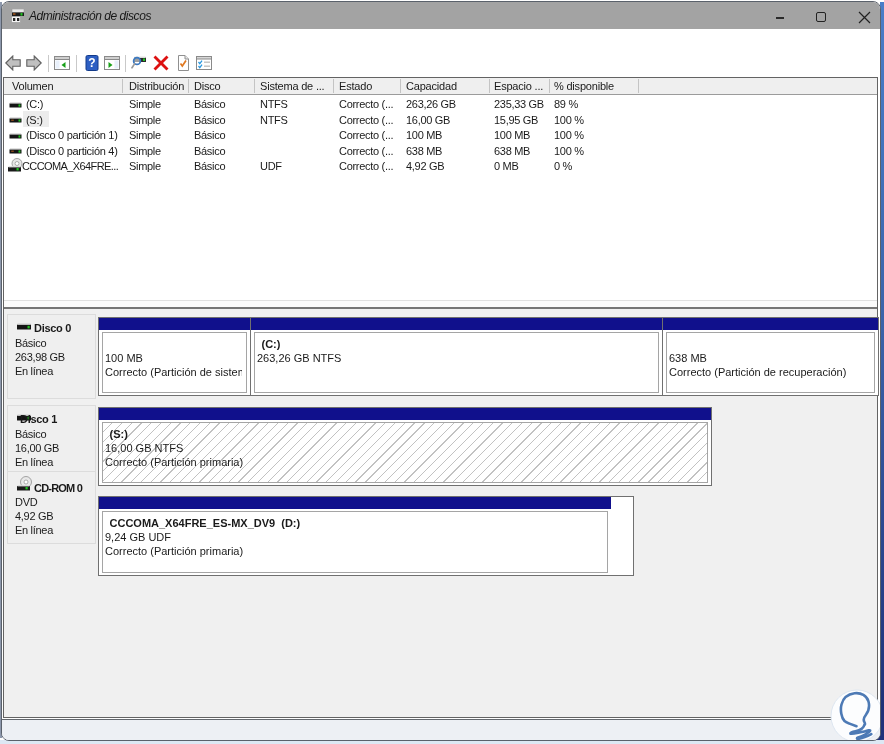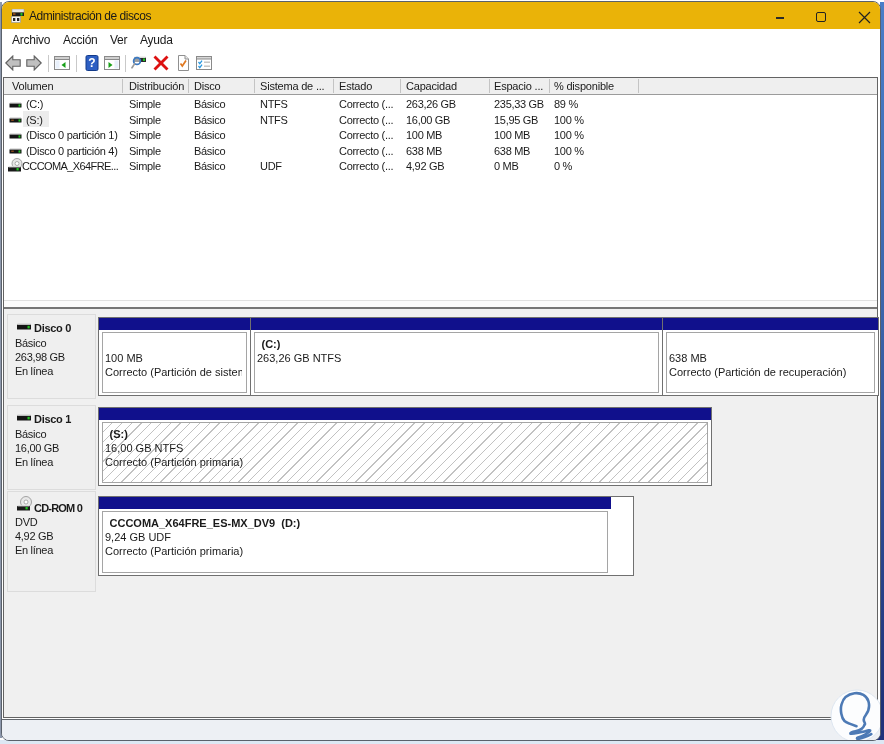--- a/index.html
+++ b/index.html
@@ -8,21 +8,21 @@
 body{position:relative;font-family:"Liberation Sans",sans-serif;background:#fff;color:#1a1a1a;}
 .abs{position:absolute;}
 
 #bg-left{left:0;top:2px;width:2px;height:736px;background:#8d98ac;}
 #bg-right{right:0;top:2px;width:4px;height:738px;background:linear-gradient(#4a7dc8 0%,#4273bc 20%,#3a62a8 45%,#2c4a92 70%,#1c2e74 100%);}
 #bg-bottom{left:0;top:740px;width:884px;height:4px;background:#dde8f4;}
 #bg-corner{right:0;top:710px;width:10px;height:34px;background:#20327a;z-index:0;}
 
 #win{left:1px;top:1px;width:880px;height:740px;background:#fff;border:1px solid #5a616b;border-radius:8px;overflow:hidden;z-index:1;}
 
-#titlebar{left:0;top:0;width:100%;height:27px;background:#eab308;}
+#titlebar{left:0;top:0;width:100%;height:27px;background:#a3a3a3;font-style:italic;}
 #title-text{left:27px;top:7px;font-size:12px;color:#191919;letter-spacing:-0.45px;}
 #btn-min{left:774px;top:15px;width:8px;height:1.5px;background:#2a2a2a;}
 #btn-max{left:814px;top:10px;width:10px;height:10px;border:1px solid #222;border-radius:2px;}
 #btn-close{left:856px;top:9px;width:13px;height:13px;}
 
 #menubar{left:0;top:27px;width:100%;height:21px;background:#fff;font-size:12px;letter-spacing:-0.25px;}
 #menubar span{position:absolute;top:4px;}
 
 #toolbar{left:0;top:48px;width:100%;height:26px;background:#fff;}
 .tsep{position:absolute;top:5px;width:1px;height:17px;background:#c9c9c9;}
@@ -72,26 +72,20 @@
       <rect x="2" y="9" width="2.3" height="3" fill="#262626"></rect>
       <rect x="6" y="9" width="2.3" height="3" fill="#262626"></rect>
     </svg>
     <div class="abs" id="title-text">Administración de discos</div>
     <div class="abs" id="btn-min"></div>
     <div class="abs" id="btn-max"></div>
     <svg class="abs" id="btn-close" viewBox="0 0 13 13">
         <path d="M1 1 L12 12 M12 1 L1 12" stroke="#222" stroke-width="1.2"></path>
       </svg>
   </div>
-  <div class="abs" id="menubar">
-    <span style="left:10px">Archivo</span>
-    <span style="left:61px">Acción</span>
-    <span style="left:108px">Ver</span>
-    <span style="left:138px">Ayuda</span>
-  </div>
   <div class="abs" id="toolbar">
     <svg class="ticon" style="left:3px" viewBox="0 0 16 16">
         <path d="M0.8 8 L7.8 1 V4.8 H15.2 V11.2 H7.8 V15 Z" fill="#c0c0c0" stroke="#606060" stroke-width="1.1"></path>
         <path d="M7.8 4.8 H15.2 M7.8 11.2 H15.2" stroke="#8f8f8f" stroke-width="0"></path>
       </svg>
     <svg class="ticon" style="left:24px" viewBox="0 0 16 16">
         <path d="M15.2 8 L8.2 1 V4.8 H0.8 V11.2 H8.2 V15 Z" fill="#c0c0c0" stroke="#606060" stroke-width="1.1"></path>
       </svg>
     <div class="tsep" style="left:46px"></div>
     <svg class="ticon" style="left:52px" viewBox="0 0 16 16">
@@ -271,37 +265,37 @@
         </div>
       </div>
     </div>
 
     <div class="dlabel" style="top:327px;height:85px">
       <svg class="abs" style="left:9px;top:8px" width="14" height="7" viewBox="0 0 14 7">
           <rect x="0" y="1.5" width="14" height="5" rx="0.5" fill="#141414"></rect>
           <rect x="0.5" y="0.3" width="13" height="1.4" fill="#d7d7d7"></rect>
           <rect x="10.5" y="2.8" width="2.2" height="2.6" fill="#21c321"></rect>
         </svg>
-      <span class="t" style="left:26px;top:7px;font-weight:bold">Disco 1</span>
+      <span class="t" style="left:12px;top:7px;font-weight:bold">Disco 1</span>
       <span class="t" style="left:7px;top:22px">Básico</span>
       <span class="t" style="left:7px;top:36px">16,00 GB</span>
       <span class="t" style="left:7px;top:50px">En línea</span>
     </div>
     <div class="strip" style="left:94px;top:329px;width:614px;height:79px">
       <div class="part" style="left:0;width:612px">
         <div class="pbar"></div>
         <div class="pbox hatch">
           <div style="top:5px;left:6.5px;font-weight:bold">(S:)</div>
           <div style="top:19px">16,00 GB NTFS</div>
           <div style="top:33px">Correcto (Partición primaria)</div>
         </div>
       </div>
     </div>
 
-    <div class="dlabel" style="top:413px;height:101px">
+    <div class="dlabel" style="top:393px;height:73px">
       <svg class="abs" style="left:8px;top:4px" width="17" height="16" viewBox="0 0 17 16">
           <circle cx="10" cy="6" r="5.5" fill="#e8e8e8" stroke="#8f8f8f" stroke-width="0.8"></circle>
           <circle cx="10" cy="6" r="2" fill="#fff" stroke="#8f8f8f" stroke-width="0.7"></circle>
           <rect x="1" y="10" width="13" height="4.5" fill="#1a1a1a"></rect>
           <rect x="1.5" y="9.2" width="12" height="1.2" fill="#d7d7d7"></rect>
           <rect x="9.5" y="11" width="2.2" height="2.4" fill="#21c321"></rect>
         </svg>
       <span class="t" style="left:26px;top:10px;font-weight:bold;letter-spacing:-0.8px">CD-ROM 0</span>
       <span class="t" style="left:7px;top:24px">DVD</span>
       <span class="t" style="left:7px;top:38px">4,92 GB</span>

